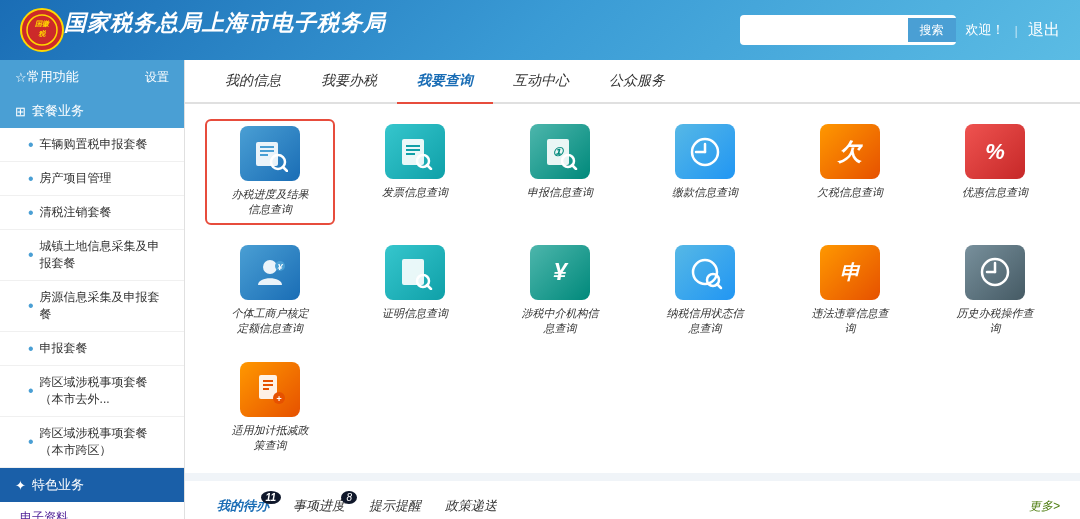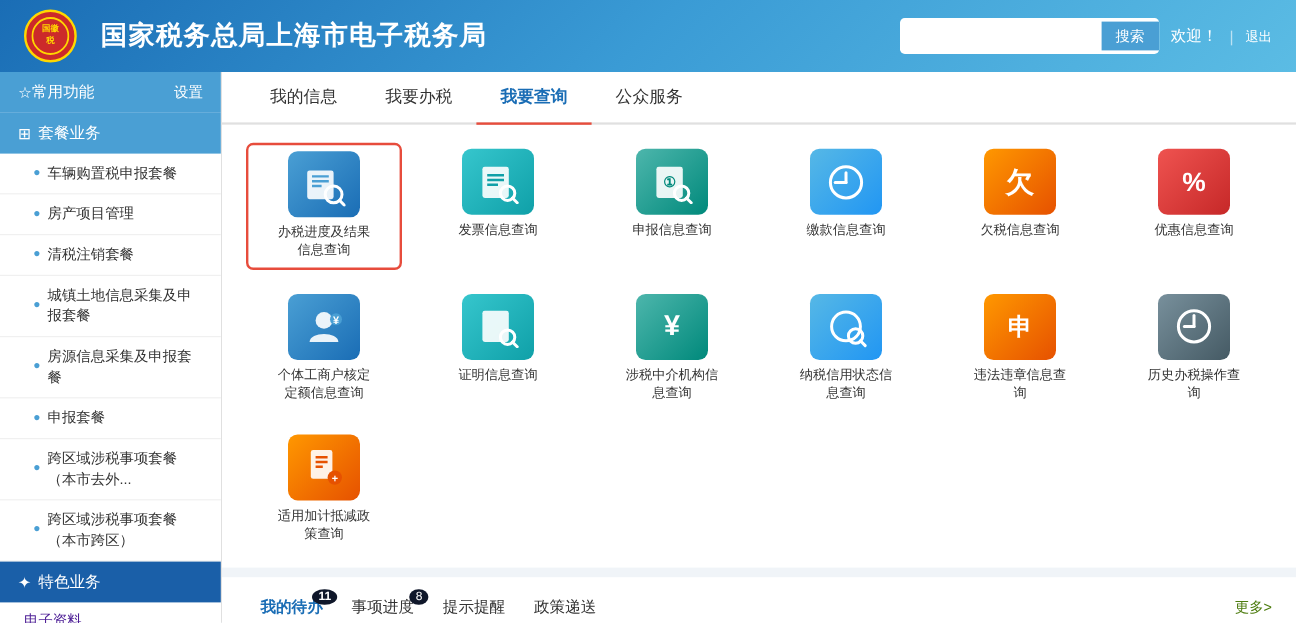--- a/index.html
+++ b/index.html
@@ -9,22 +9,23 @@
     .header {
       height: 60px;
       background: linear-gradient(135deg, #1a6db5 0%, #3a9bd5 50%, #5bbce4 100%);
       display: flex;
       align-items: center;
       padding: 0 20px;
       position: relative;
     }
     .header-logo {
       display: flex;
-      align-items: center;
-      gap: 20px;
+      align-items: flex-start;
+      gap: 0;
+      font-style: italic;
     }
     .logo-emblem {
       width: 44px;
       height: 44px;
       background: #cc2a2a;
       border-radius: 50%;
       display: flex;
       align-items: center;
       justify-content: center;
       font-size: 10px;
@@ -71,21 +72,21 @@
       cursor: pointer;
       font-size: 12px;
     }
     .header-welcome {
       color: white;
       font-size: 13px;
     }
     .header-divider { color: rgba(255,255,255,0.6); }
     .header-logout {
       color: white;
-      font-size: 11px;
+      font-size: 16px;
       cursor: pointer;
       text-decoration: none;
       text-align: right;
     }
 
     
     .main-container {
       display: flex;
       height: 459px;
     }
@@ -148,20 +149,21 @@
       cursor: pointer;
       border-bottom: 1px solid #f0f0f0;
     }
 
     
     .content-area {
       flex: 1;
       background: #f0f4f8;
       overflow-y: auto;
       padding: 0;
+      font-style: italic;
     }
 
     
     .nav-tabs {
       background: white;
       display: flex;
       border-bottom: 2px solid #e0e0e0;
       padding: 0 20px;
     }
     .nav-tab {
@@ -317,20 +319,21 @@
     <div class="sidebar-sub-item">电子资料</div>
     <div class="sidebar-sub-item">大厅流量</div>
   </div>
 
   <div class="content-area">
 
     <div class="nav-tabs">
       <div class="nav-tab">我的信息</div>
       <div class="nav-tab">我要办税</div>
       <div class="nav-tab active">我要查询</div>
+      <div class="nav-tab">互动中心</div>
       <div class="nav-tab">公众服务</div>
     </div>
 
     <div class="query-section">
       <div class="query-grid">
 
         <div class="query-item" style="border:2px solid #e74c3c; border-radius:6px; padding:5px;">
           <div class="query-icon-box blue-grad">
             <svg width="36" height="36" viewBox="0 0 36 36" fill="none">
               <rect x="4" y="6" width="22" height="24" rx="2" fill="white" opacity="0.9"></rect>

